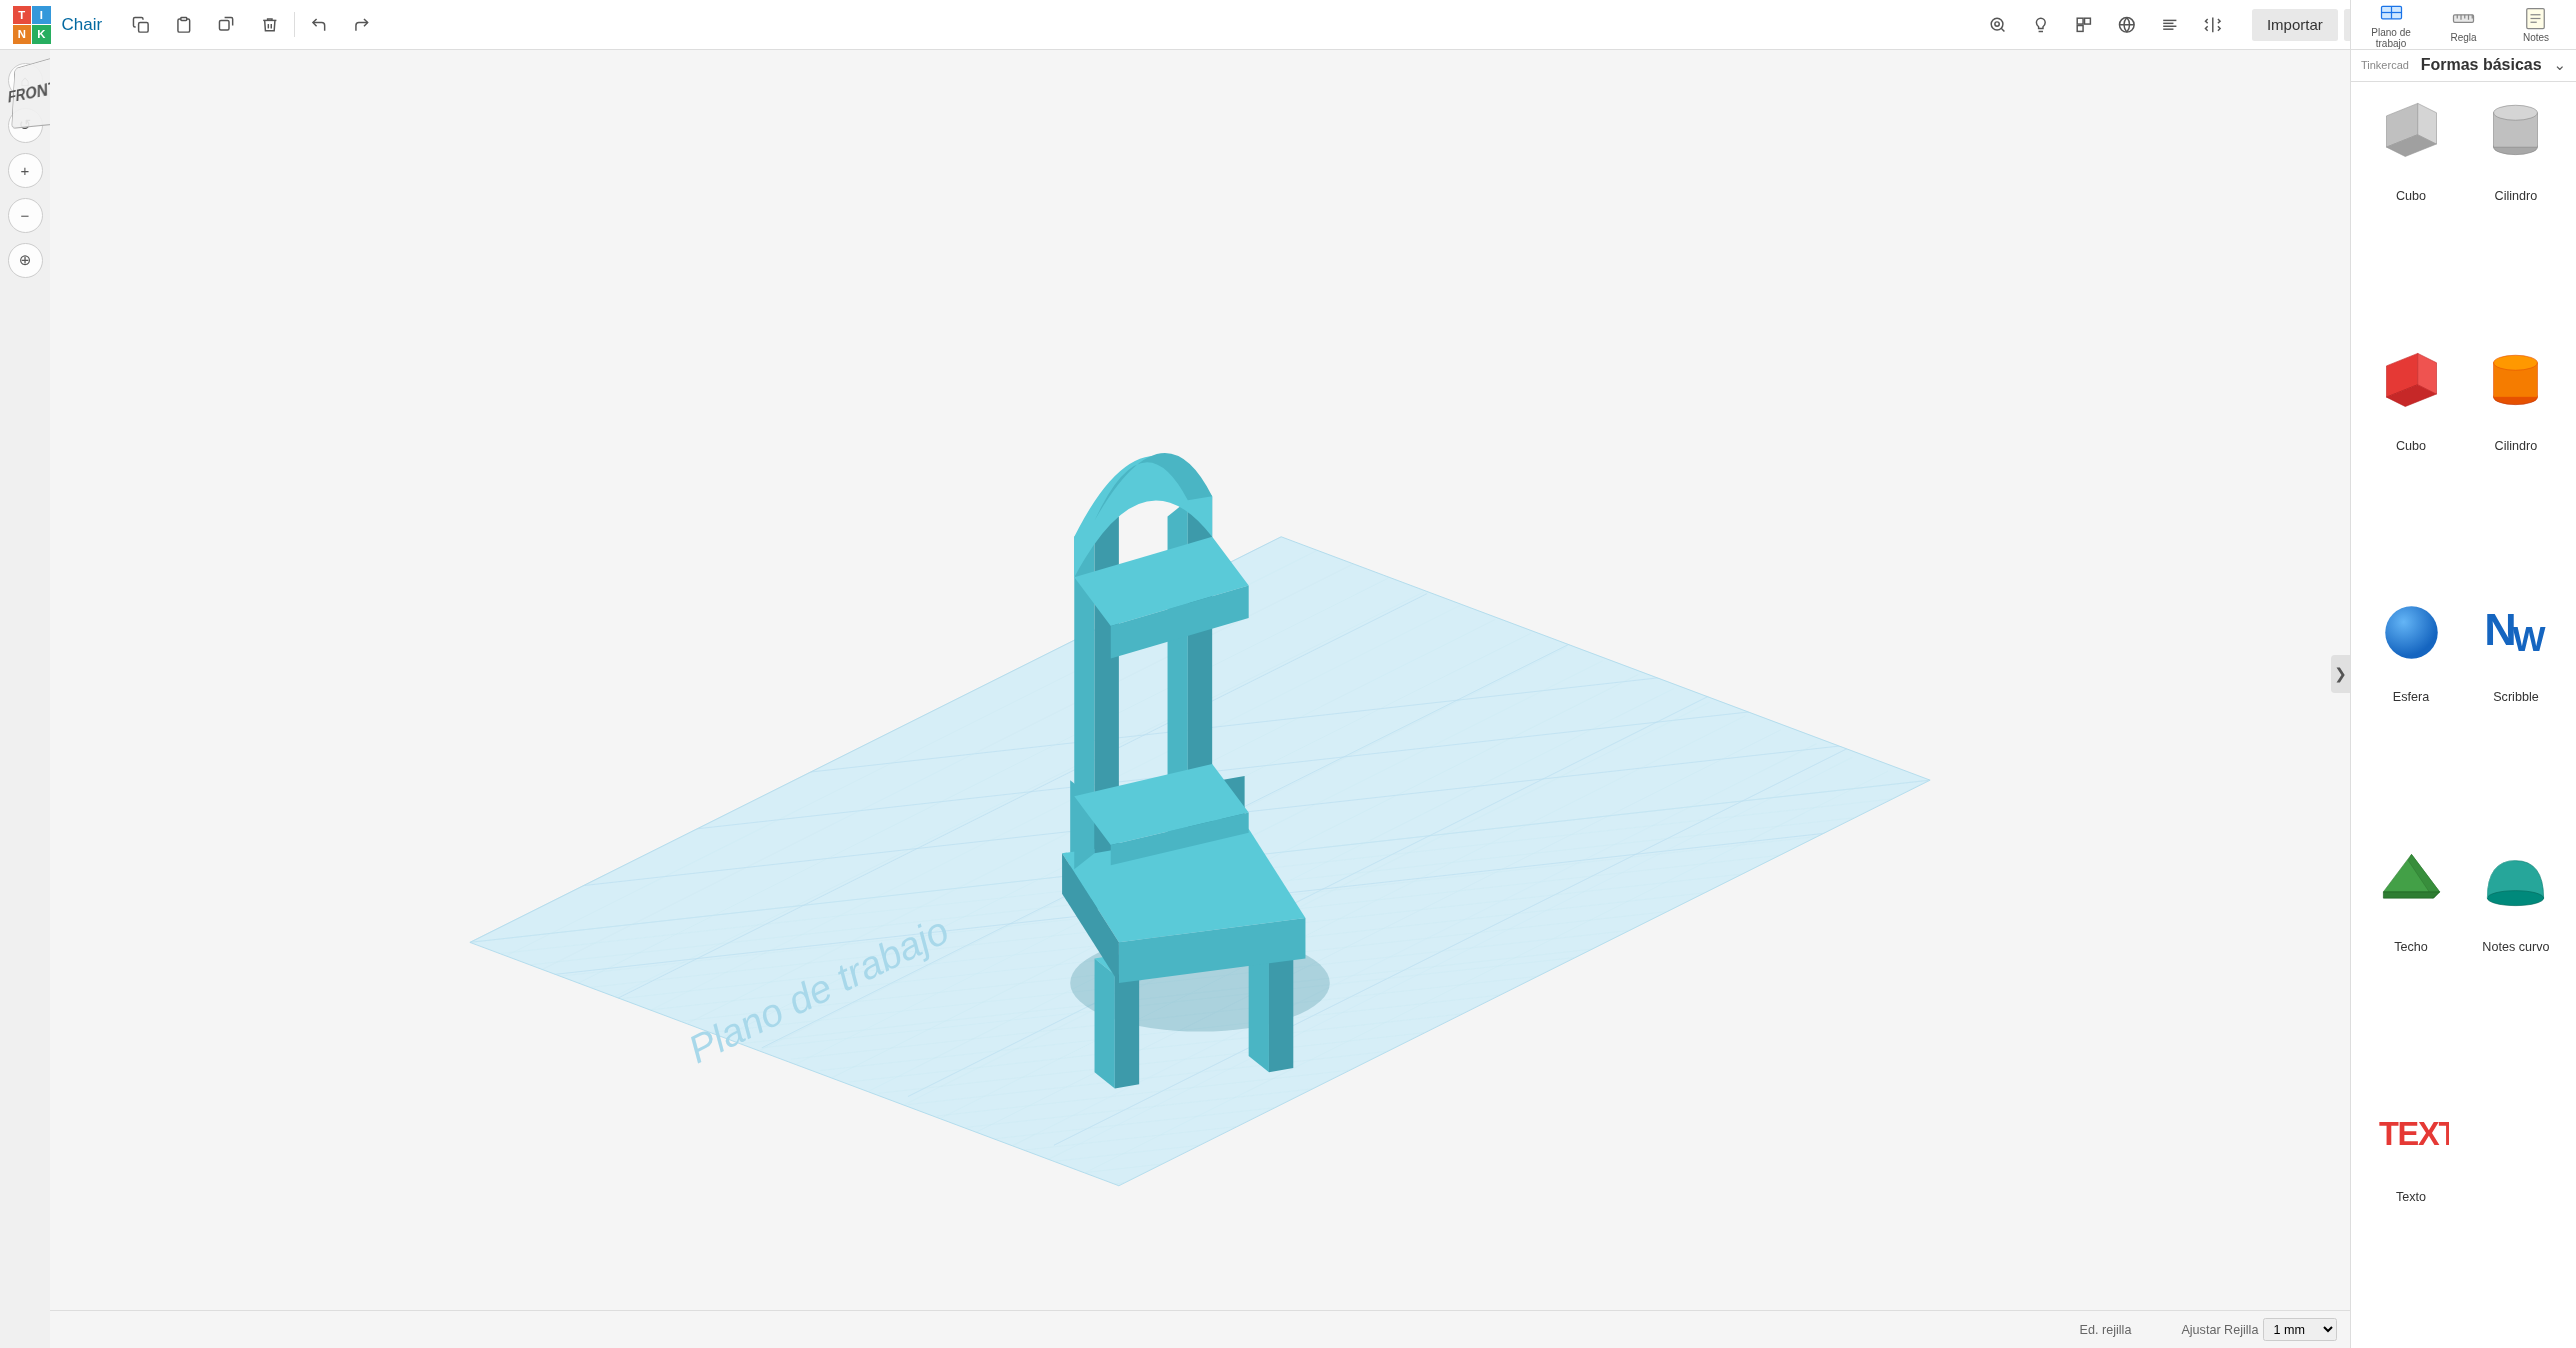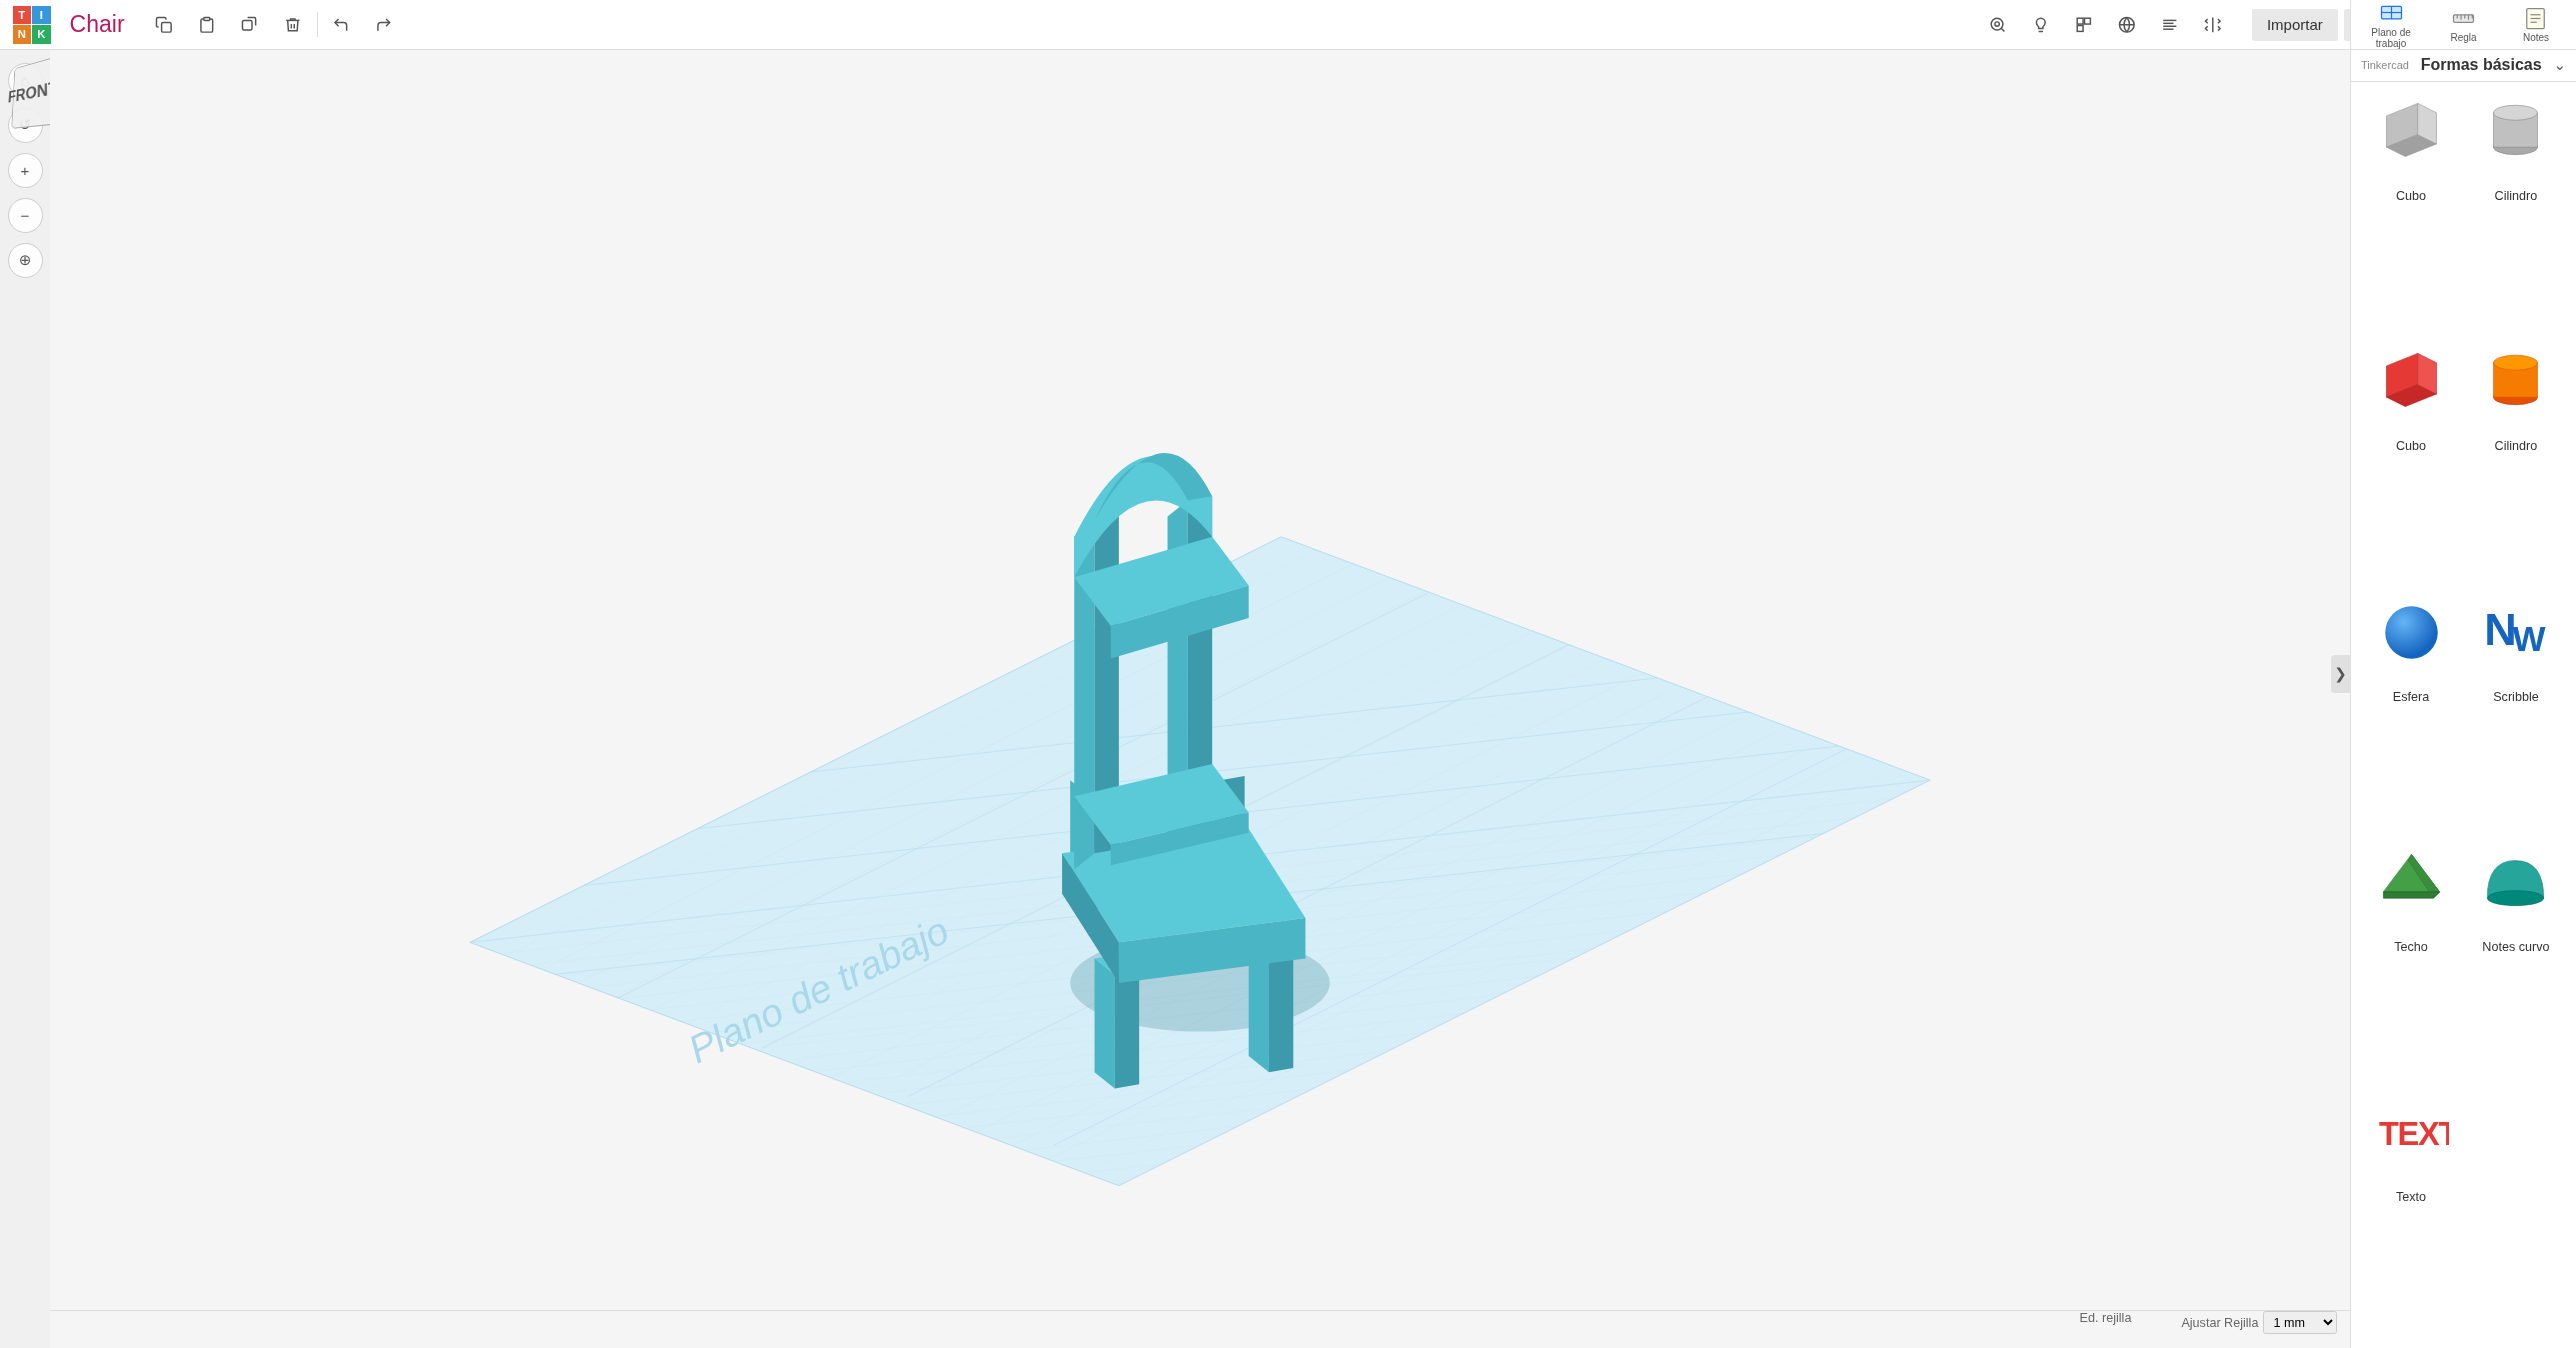--- a/index.html
+++ b/index.html
@@ -20,21 +20,21 @@
       height: 38px;
       display: grid;
       grid-template-columns: 1fr 1fr;
       gap: 1.3px;
     }
     .logo-cell { display: flex; align-items: center; justify-content: center; font-size: 11.3px; font-weight: bold; color: white; }
     .logo-t { background: #e74c3c; }
     .logo-i { background: #3498db; }
     .logo-n { background: #e67e22; }
     .logo-k { background: #27ae60; }
-    #app-title { font-size: 23px; color: #be185d; margin-left: 9px; }
+    #app-title { font-size: 17px; color: #0369a1; margin-left: 1px; }
     #topbar-spacer { flex: 1; }
     #right-actions {
       display: flex; align-items: center; gap: 6.3px;
       margin-left: auto;
     }
     .action-btn {
       padding: 7.5px 15px;
       border: none; border-radius: 2.5px;
       font-size: 15px; cursor: pointer; color: #fff;
     }
@@ -136,21 +136,21 @@
       right: 226px; bottom: 0;
       background: #f5f5f5;
       overflow: hidden;
     }
 
     
     #bottom-bar {
       position: absolute;
       bottom: 0; left: 50px; right: 226px;
       height: 38px;
-      display: flex; align-items: flex-start; justify-content: flex-end;
+      display: flex; align-items: center; justify-content: flex-end;
       padding: 0 12.6px; gap: 10px;
       background: rgba(245,245,245,0.8);
       border-top: 0.6px solid #ddd;
       font-size: 12.6px; color: #666;
     }
     #grid-selector {
       display: flex; align-items: center; gap: 5px; margin-left: 40px;
     }
     select {
       font-size: 12.6px; padding: 2.5px 5px;

